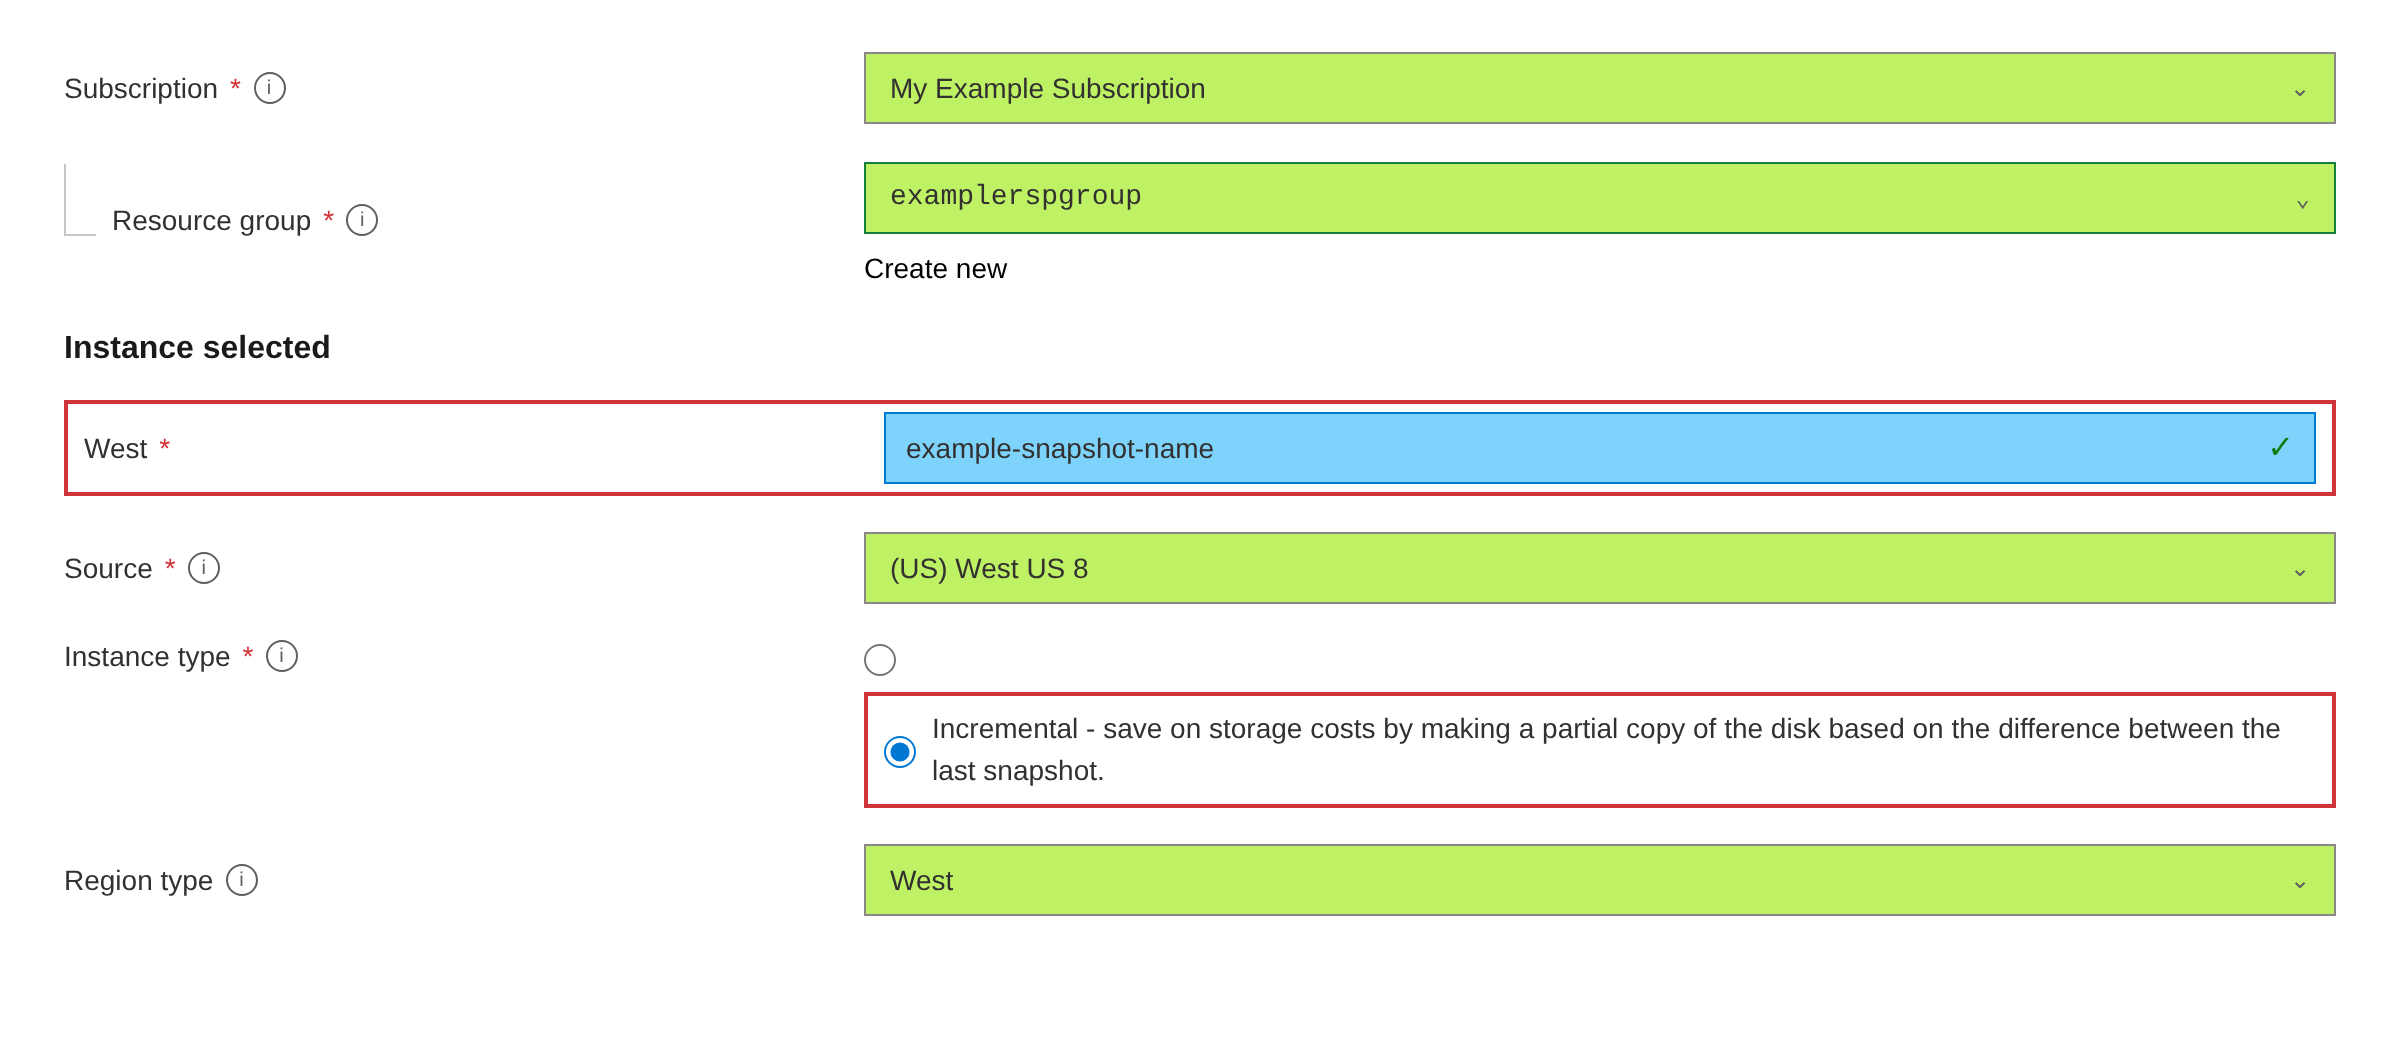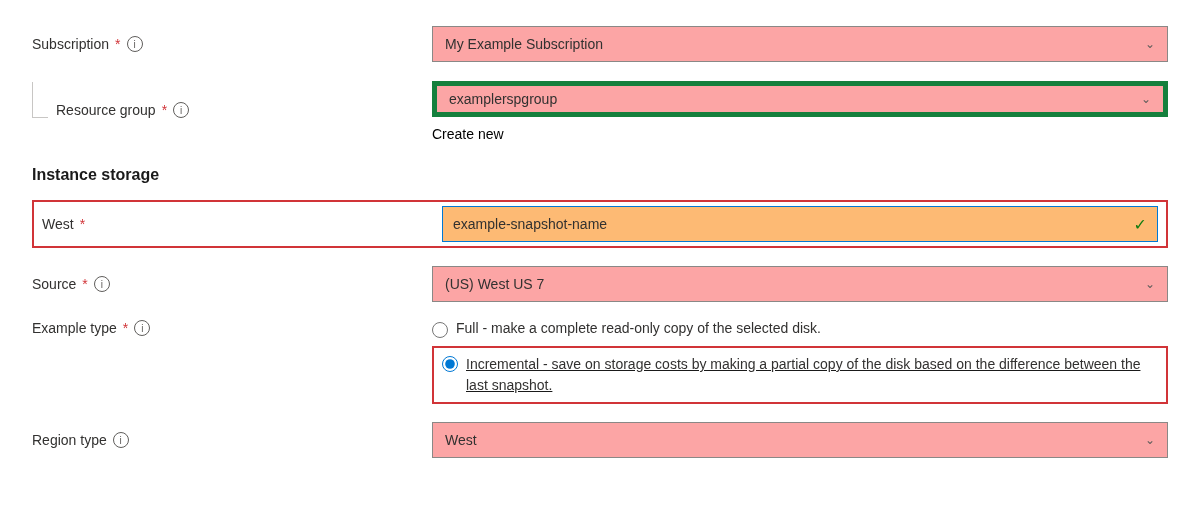--- a/index.html
+++ b/index.html
@@ -42,33 +42,34 @@
       cursor: pointer;
       flex-shrink: 0;
     }
     .control-col {
       flex: 1;
     }
     .select-control {
       width: 100%;
       height: 36px;
       border: 1px solid #8a8886;
-      background: #fca5a5;
+      background: #bef264;
       padding: 0 12px;
       font-size: 14px;
       color: #323130;
       display: flex;
       align-items: center;
       justify-content: space-between;
       cursor: pointer;
       position: relative;
     }
     .select-control.focused {
-      border: 5px solid #15803d;
+      border: 1px solid #15803d;
       outline: none;
+      font-family: Liberation Mono, monospace;
     }
     .chevron-icon {
       font-size: 12px;
       color: #605e5c;
     }
     .create-new-link {
       color: #000000;
       font-size: 14px;
       text-decoration: none;
       cursor: pointer;
@@ -96,21 +97,21 @@
       border: 2px solid #d13438;
       padding: 4px 8px;
       display: flex;
       align-items: center;
       margin-bottom: 16px;
     }
     .name-input-wrapper {
       width: 100%;
       height: 36px;
       border: 1.5px solid #0078d4;
-      background: #fdba74;
+      background: #7dd3fc;
       display: flex;
       align-items: center;
       padding: 0 10px;
       position: relative;
     }
     .name-input {
       flex: 1;
       border: none;
       outline: none;
       font-size: 14px;
@@ -144,23 +145,22 @@
       margin-top: 2px;
       width: 16px;
       height: 16px;
       flex-shrink: 0;
       accent-color: #0078d4;
     }
     .incremental-box {
       border: 2px solid #d13438;
       padding: 6px 8px;
       display: flex;
-      align-items: flex-start;
+      align-items: center;
       gap: 8px;
-      text-decoration: underline;
     }
     .incremental-box input[type="radio"] {
       margin-top: 2px;
       width: 16px;
       height: 16px;
       flex-shrink: 0;
       accent-color: #0078d4;
     }
     .radio-text {
       font-size: 14px;
@@ -205,21 +205,21 @@
       <span>examplerspgroup</span>
       <span class="chevron-icon">⌄</span>
     </div>
   </div>
 </div>
 
 <div style="margin-bottom: 20px; padding-left: 400px;">
   <a class="create-new-link">Create new</a>
 </div>
 
-<div class="section-title">Instance storage</div>
+<div class="section-title">Instance selected</div>
 
 <div class="name-row-wrapper">
   <div class="label-col">
     <span>West</span>
     <span class="required">*</span>
   </div>
   <div class="control-col">
     <div class="name-input-wrapper">
       <input class="name-input" type="text" value="example-snapshot-name" style="">
       <span class="check-icon">✓</span>
@@ -228,37 +228,36 @@
 </div>
 
 <div class="form-row">
   <div class="label-col">
     <span>Source</span>
     <span class="required">*</span>
     <span class="info-icon">i</span>
   </div>
   <div class="control-col">
     <div class="select-control">
-      <span>(US) West US 7</span>
+      <span>(US) West US 8</span>
       <span class="chevron-icon">⌄</span>
     </div>
   </div>
 </div>
 
 <div class="snapshot-type-wrapper">
   <div class="label-col">
-    <span>Example type</span>
+    <span>Instance type</span>
     <span class="required">*</span>
     <span class="info-icon">i</span>
   </div>
   <div class="control-col snapshot-options">
 
     <div class="radio-option">
       <input type="radio" name="snapshot-type" id="full" style="">
-      <label for="full">Full - make a complete read-only copy of the selected disk.</label>
     </div>
 
     <div class="incremental-box">
       <input type="radio" name="snapshot-type" id="incremental" checked="" style="">
       <label for="incremental" class="radio-text">Incremental - save on storage costs by making a partial copy of the disk based on the difference between the last snapshot.</label>
     </div>
   </div>
 </div>
 
 <div class="form-row">

